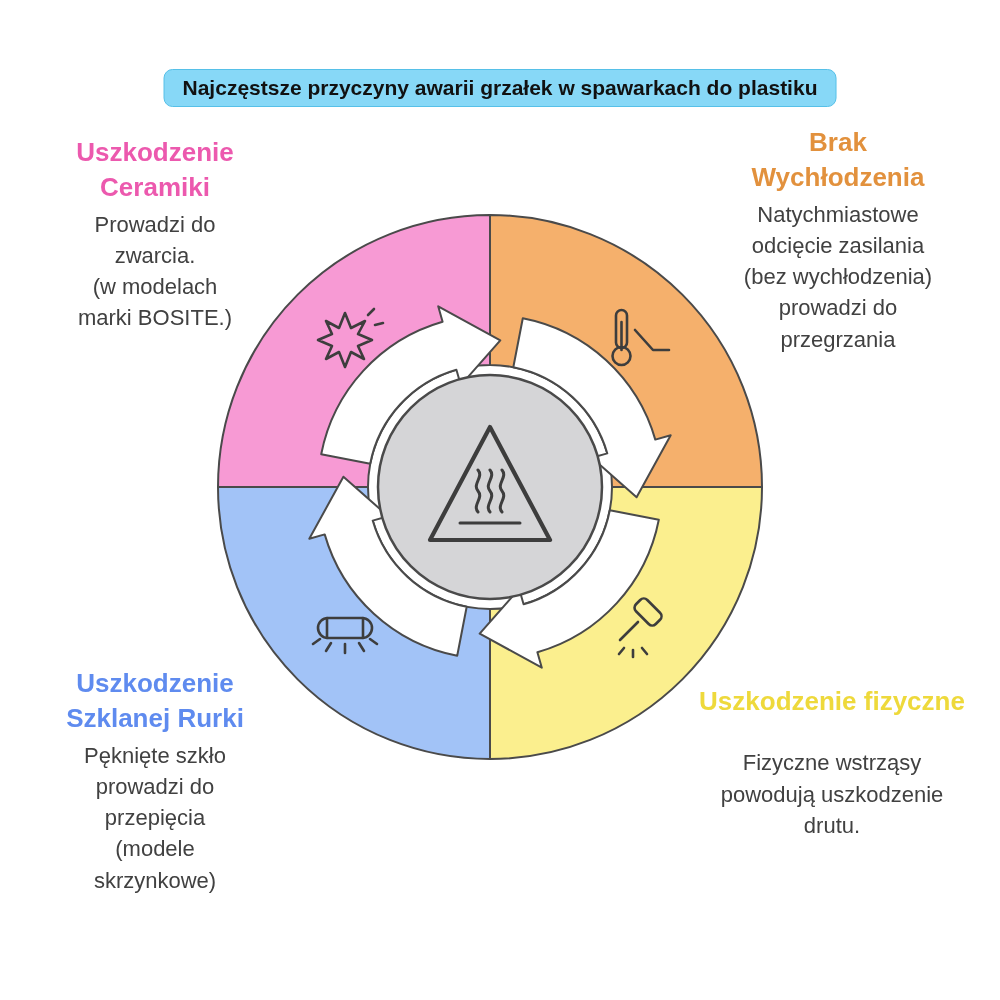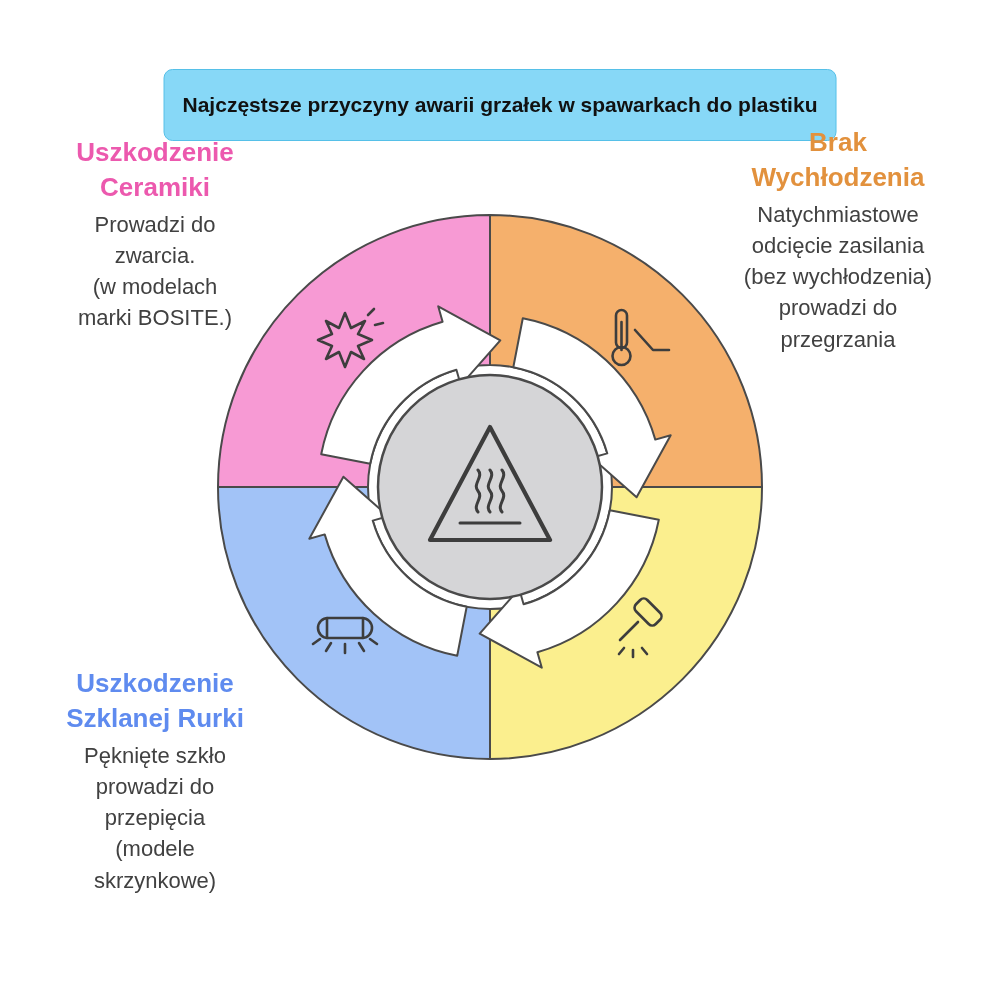--- a/index.html
+++ b/index.html
@@ -14,21 +14,21 @@
     color: #111;
   }
   .title-banner {
     position: absolute;
     top: 69px;
     left: 50%;
     transform: translateX(-50%);
     background: var(--title-bg);
     border: 1px solid var(--title-border);
     border-radius: 9px;
-    padding: 23px 18px;
+    padding: 6px 18px;
     font-size: 21px;
     font-weight: 600;
     color: var(--title-text);
     white-space: nowrap;
   }
   .diagram { position: absolute; left: 0; top: 0; }
 
   .sector { stroke: var(--outline); stroke-width: 2; }
   .sector-ceramic  { fill: var(--pink); }
   .sector-cooling  { fill: var(--orange); }
@@ -168,14 +168,20 @@
   <div class="text-block tb-glass">
     <div class="heading">Uszkodzenie
 Szklanej Rurki</div>
     <div class="body">Pęknięte szkło
 prowadzi do
 przepięcia
 (modele
 skrzynkowe)</div>
   </div>
 
+  <div class="text-block tb-physical">
+    <div class="heading">Uszkodzenie fizyczne</div>
+    <div class="body">Fizyczne wstrząsy
+powodują uszkodzenie
+drutu.</div>
+  </div>
 
 </div>
 
 </body></html>

